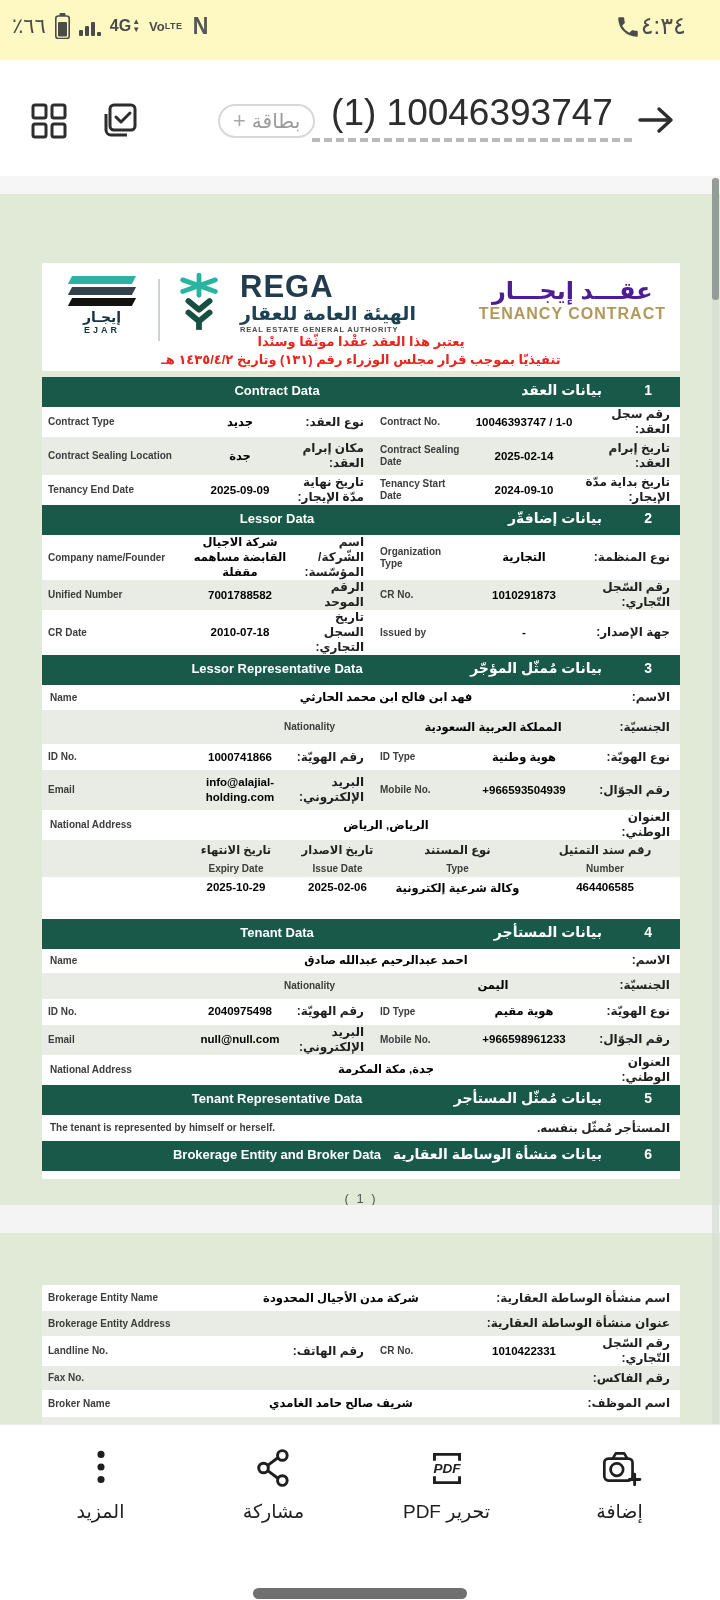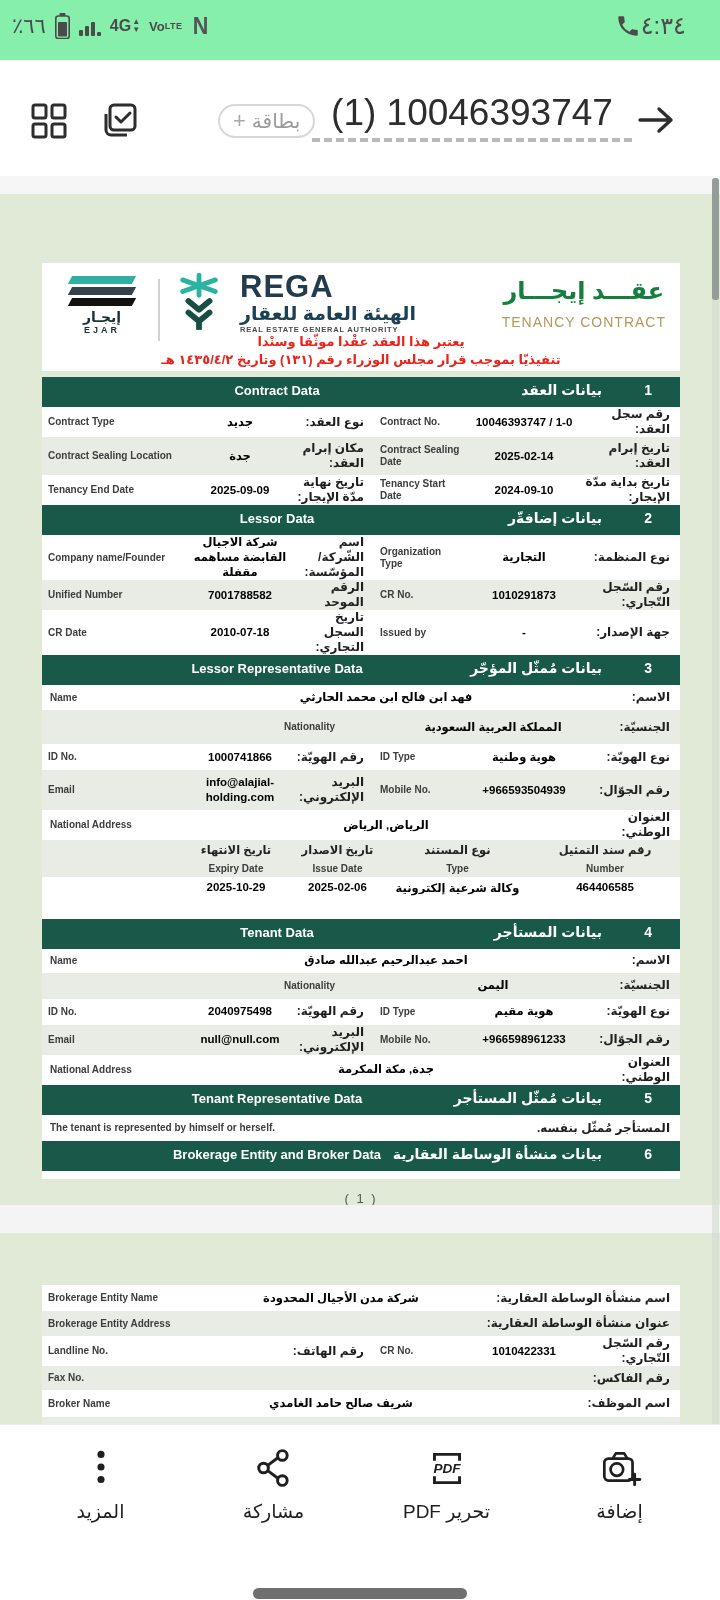--- a/index.html
+++ b/index.html
@@ -1,31 +1,31 @@
 <!DOCTYPE html>
 <html lang="ar"><head>
 <meta charset="utf-8">
 <style>
   html,body{margin:0;padding:0;}
   body{font-family:"Liberation Sans","DejaVu Sans",sans-serif;background:#fff;}
   #app{position:relative;width:720px;height:1600px;background:#fff;overflow:hidden;}
 
   
-  .status-bar{position:absolute;top:0;left:0;width:720px;height:60px;background:#86efac;}
+  .status-bar{position:absolute;top:0;left:0;width:720px;height:60px;background:#fef9c3;}
   .sb-left{position:absolute;left:12px;top:12px;display:flex;align-items:center;gap:9px;color:#4b4b4b;}
   .sb-pct{font-size:21px;color:#4b4b4b;}
   .sb-bars{display:flex;align-items:flex-end;gap:2px;height:20px;}
   .sb-bars i{display:block;width:4px;background:#4b4b4b;border-radius:1px;}
   .sb-4g{display:flex;align-items:center;}
   .sb-4g b{font-size:16px;color:#4b4b4b;font-weight:700;}
   .sb-4g .arr{display:flex;flex-direction:column;font-size:8px;line-height:8px;color:#4b4b4b;margin-left:1px;}
   .sb-volte{display:flex;line-height:11px;color:#4b4b4b;font-weight:700;text-align:center;}
   .sb-volte .v1{font-size:13px;} .sb-volte .v2{font-size:9px;letter-spacing:.5px;}
   .sb-nfc{font-size:24px;font-weight:700;color:#555;transform:scaleX(.9);}
-  .sb-right{position:absolute;right:34px;top:12px;display:flex;align-items:center;}
+  .sb-right{position:absolute;right:34px;top:12px;display:flex;align-items:flex-end;}
   .sb-time{font-size:24px;color:#4b4b4b;}
 
   
   .app-bar{position:absolute;top:88px;left:0;width:720px;height:70px;background:#fff;}
   .ab-grid{position:absolute;left:30px;top:14px;}
   .ab-copy{position:absolute;left:98px;top:12px;}
   .ab-pill{position:absolute;left:218px;top:16px;display:flex;align-items:center;gap:6px;
     border:2px solid #d8d8d8;border-radius:20px;padding:3px 13px;color:#9a9a9a;background:#fff;}
   .ab-pill .plus{font-size:22px;line-height:20px;color:#a9a9a9;}
   .ab-pill .lbl{font-size:20px;}
@@ -52,22 +52,22 @@
   .ejar .b1{background:#2fb0a4;} .ejar .b2{background:#33424d;} .ejar .b3{background:#121211;}
   .ejar .ar{font-size:14px;font-weight:700;color:#16323c;margin-top:3px;}
   .ejar .en{font-size:9px;letter-spacing:3px;color:#16323c;font-weight:700;}
   .band-div{position:absolute;left:116px;top:16px;width:2px;height:62px;background:#cfd3cf;}
   .rega{position:absolute;left:132px;top:8px;display:flex;align-items:center;gap:16px;}
   .rega-text{line-height:1;}
   .rega-word{font-size:31px;font-weight:700;color:#223c4d;letter-spacing:1px;}
   .rega-ar{font-size:19px;font-weight:700;color:#1c4153;margin-top:2px;}
   .rega-en{font-size:7.5px;color:#4a4a4a;letter-spacing:.8px;margin-top:3px;font-weight:700;}
   .band-right{position:absolute;right:14px;top:14px;text-align:center;}
-  .tc-ar{font-size:24px;font-weight:700;color:#15803d;}
-  .tc-en{font-size:14px;font-weight:400;color:#b3985c;letter-spacing:1px;margin-top:9px;}
+  .tc-ar{font-size:24px;font-weight:700;color:#4c1d95;}
+  .tc-en{font-size:16px;font-weight:700;color:#b3985c;letter-spacing:1px;}
   .notice{position:absolute;left:0;right:0;bottom:4px;text-align:center;direction:rtl;color:#e8241d;font-weight:700;}
   .notice .n1{font-size:13px;} .notice .n2{font-size:13px;margin-top:3px;}
 
   .sp6{height:6px;}
 
   
   .secbar{position:relative;height:30px;background:#19594a;color:#fff;}
   .sec-num{position:absolute;right:28px;top:5px;font-size:14px;font-weight:700;}
   .sec-ar{position:absolute;right:78px;top:5px;font-size:14px;font-weight:700;direction:rtl;}
   .sec-en{position:absolute;left:60px;top:6px;width:350px;text-align:center;font-size:13px;font-weight:700;}

